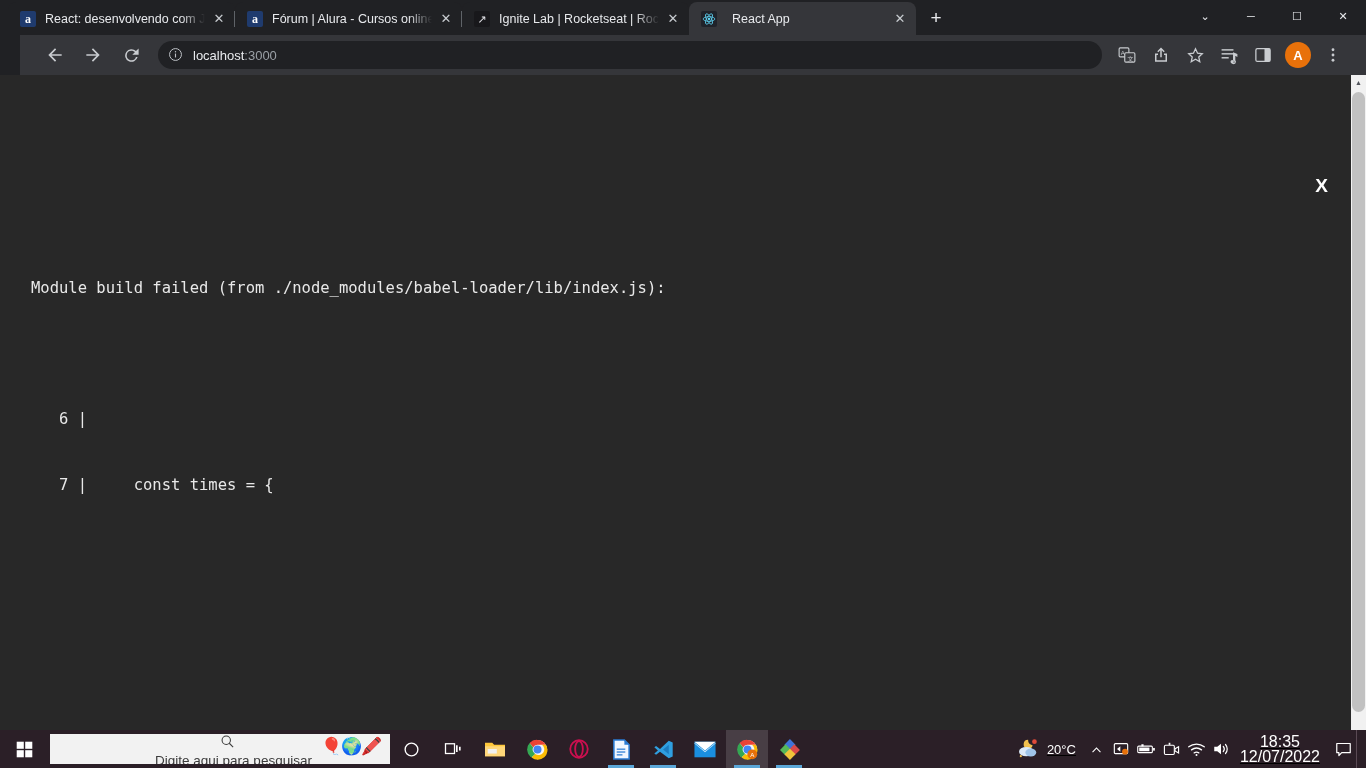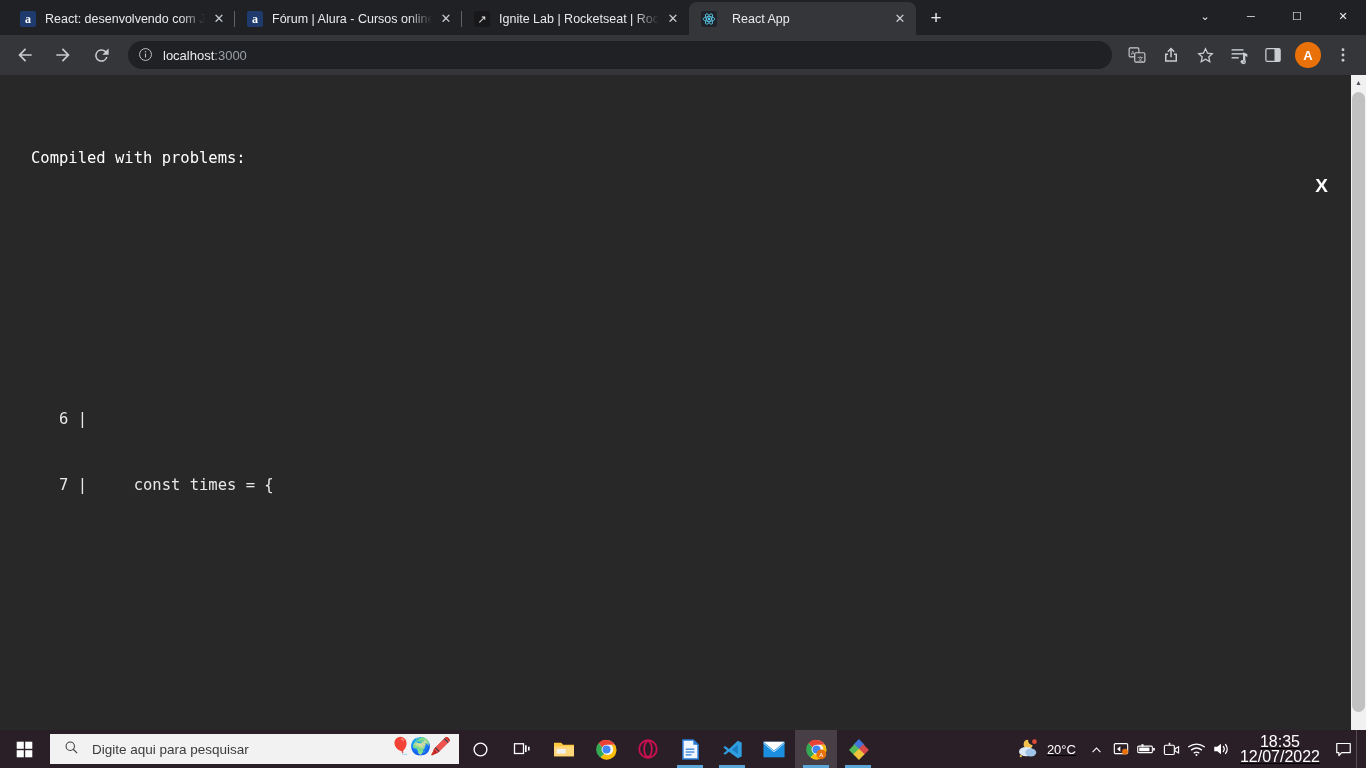--- a/index.html
+++ b/index.html
@@ -102,22 +102,23 @@
     display: flex; align-items: center; justify-content: center;
     color: #e8eaed;
     font-size: 11px;
   }
 
   
   #toolbar {
     height: 40px;
     display: flex;
     align-items: center;
-    padding: 0 6px;
+    padding: 0 16px;
     background: #35363a;
+    margin-left: 20px;
   }
   .nav-btn {
     width: 32px; height: 32px;
     margin: 0 3px;
     display: flex; align-items: center; justify-content: center;
     color: #c9ccd0;
     border-radius: 50%;
   }
   #omnibox {
     flex: 1 1 auto;
@@ -225,28 +226,29 @@
     width: 1366px; height: 38px;
     background: #2b1f27;
     display: flex;
     align-items: center;
   }
   #start-button {
     width: 48px; height: 38px;
     display: flex; align-items: center; justify-content: center;
   }
   #search-box {
-    width: 409px; height: 30px;
+    width: 340px; height: 30px;
     margin-left: 2px;
     background: #f2f2f2;
     display: flex;
     align-items: center;
     padding-left: 14px;
     position: relative;
     overflow: hidden;
+    flex-direction: column;
   }
   #search-placeholder {
     font-size: 13.5px;
     color: #3b3b3b;
     margin-left: 13px;
   }
   #search-art {
     position: absolute;
     right: 8px; top: 2px;
     font-size: 17px;
@@ -423,23 +425,23 @@
           <circle cx="12" cy="12" r="1.9" fill="currentColor"></circle>
           <circle cx="12" cy="19" r="1.9" fill="currentColor"></circle>
         </svg>
       </div>
     </div>
   </div>
 
   <div id="page-viewport">
 
     <div id="error-overlay">
-      <div class="ov-line ov-heading">Compiled with problems:</div>
       <div class="ov-blank"></div>
       <div class="ov-blank"></div>
+      <div class="ov-line">Module build failed (from ./node_modules/babel-loader/lib/index.js):</div>
       <div class="ov-blank"></div>
       <div class="ov-line">   6 |</div>
       <div class="ov-line">   7 |     const times = {</div>
       
       
       
       
       
       
       

